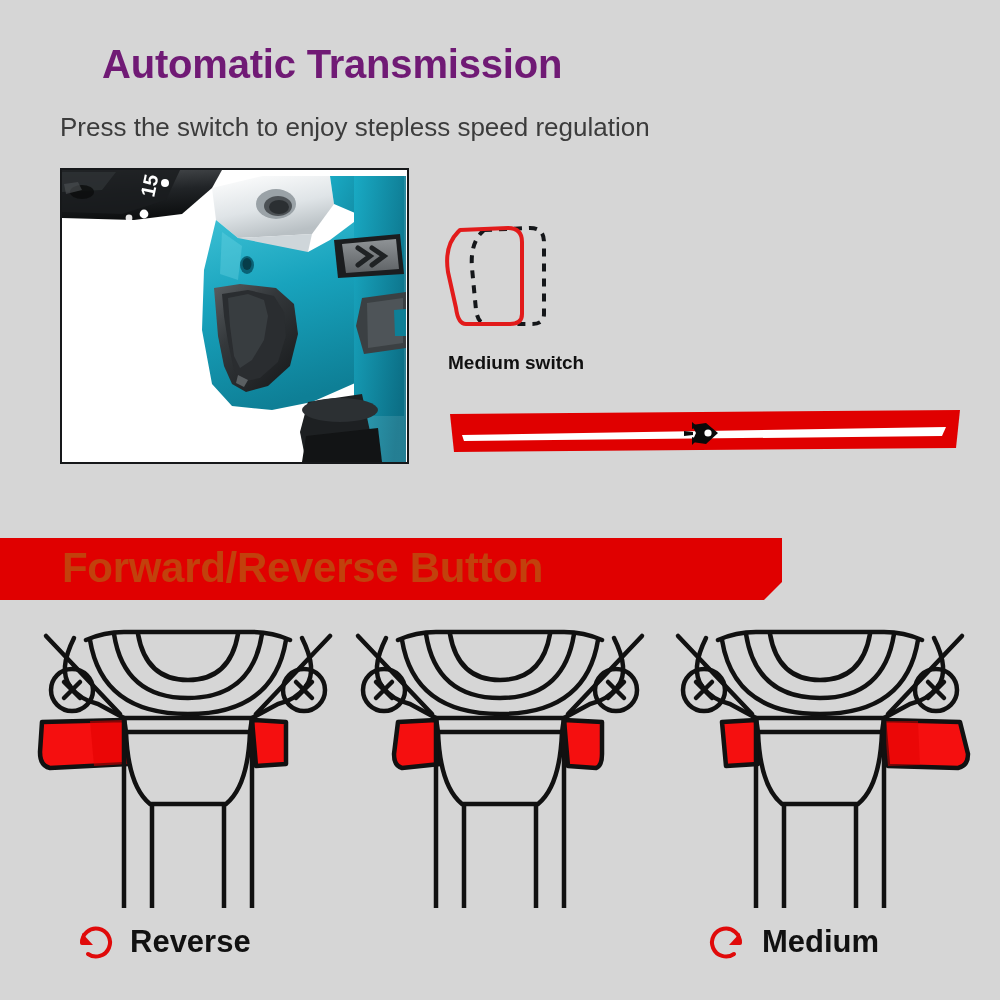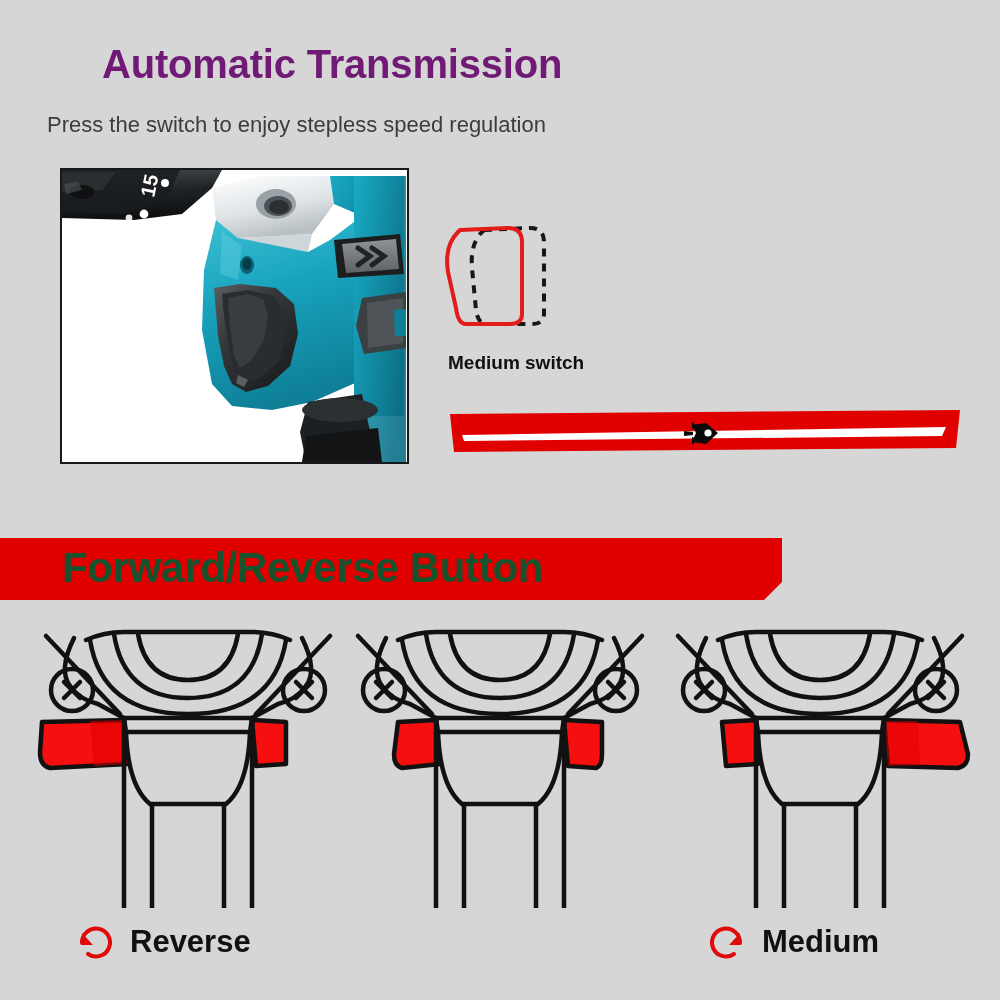--- a/index.html
+++ b/index.html
@@ -13,22 +13,22 @@
   }
   .page{position:absolute;inset:0;}
 
   
   .s1-title{
     position:absolute;left:60px;top:42px;
     font-size:40px;font-weight:700;color:#701a75;
     letter-spacing:-0.2px;white-space:nowrap;margin-left:42px;
   }
   .s1-sub{
-    position:absolute;left:47px;top:112px;
-    font-size:22px;font-weight:400;color:#3c3c3c;
+    position:absolute;left:60px;top:112px;
+    font-size:26px;font-weight:400;color:#3c3c3c;
     white-space:nowrap;
   }
 
   
   .photo{
     position:absolute;left:60px;top:168px;width:345px;height:292px;
     border:2px solid #16181a;background:#ffffff;overflow:hidden;
   }
   .photo svg{display:block;width:100%;height:100%;}
 
@@ -49,21 +49,21 @@
 
   
   .slider{position:absolute;left:450px;top:410px;width:510px;height:44px;}
   .slider svg{display:block;width:100%;height:100%;}
 
   
   .banner{position:absolute;left:0;top:538px;width:782px;height:62px;}
   .banner svg{position:absolute;left:0;top:0;width:100%;height:100%;}
   .banner .btext{
     position:absolute;left:62px;top:0;height:68px;line-height:60px;
-    font-size:42px;font-weight:700;color:#14532d;white-space:nowrap;
+    font-size:42px;font-weight:700;color:#c2410c;white-space:nowrap;
     letter-spacing:-0.3px;
   }
 
   
   .bottom{position:absolute;left:0;top:618px;width:1000px;height:382px;}
   .bcell{position:absolute;top:0;width:320px;height:382px;text-align:right;}
   .bcell.c1{left:28px;}
   .bcell.c2{left:340px;}
   .bcell.c3{left:660px;}
   .bcell .art{position:absolute;left:0;top:0;width:320px;height:290px;}

